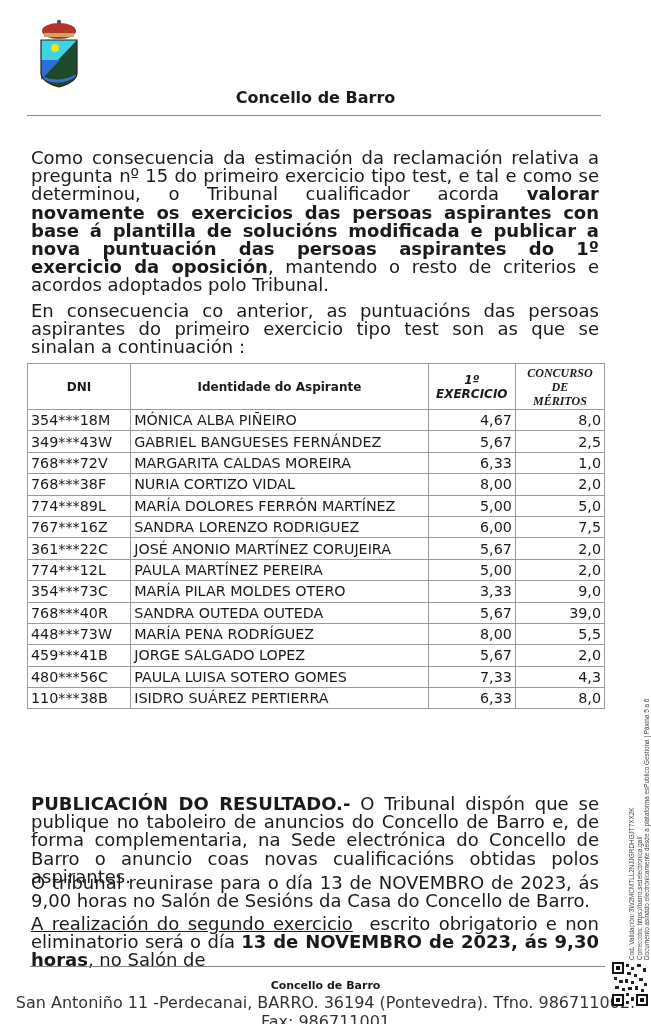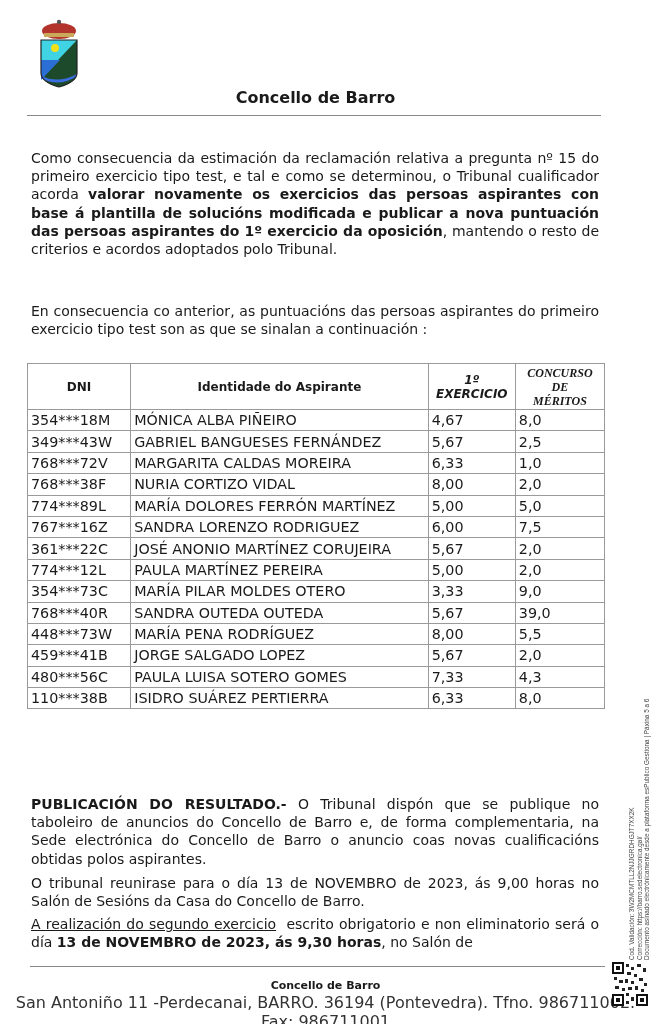--- a/index.html
+++ b/index.html
@@ -3,36 +3,36 @@
 <meta charset="utf-8">
 <style>
   html, body { margin:0; padding:0; background:#ffffff; }
   body { width:651px; height:1024px; position:relative; overflow:hidden;
          font-family:"DejaVu Sans", sans-serif; color:#1a1a1a; }
   .logo { position:absolute; left:38px; top:18px; width:42px; height:70px; }
   .header-title { position:absolute; left:0; width:631px; top:88px; text-align:center;
                   font-weight:bold; font-size:16px; }
   .header-rule { position:absolute; left:27px; width:574px; top:115px; height:0;
                  border-top:1.5px solid #888; }
-  .para { position:absolute; left:31px; width:568px; font-size:14px; line-height:18.2px;
+  .para { position:absolute; left:31px; width:568px; font-size:18px; line-height:18.2px;
           text-align:justify; }
   .p1 { top:149px; }
   .p2 { top:302px; }
   .p3 { top:795px; }
   .p4 { top:874px; }
   .p5 { top:915px; }
   b { font-weight:bold; }
   u { text-decoration:underline; }
   table.scores { position:absolute; left:27px; top:363px; width:578px;
                  border-collapse:collapse; font-size:14.3px; }
   table.scores th, table.scores td { border:1.5px solid #9a9a9a; padding:0 3px; }
   table.scores th { font-size:12px; font-weight:bold; height:45px; text-align:center; line-height:14px; }
   table.scores th.it { font-style:italic; }
   table.scores td { height:20.4px; line-height:20px; white-space:nowrap; }
-  td.num { text-align:left; }
+  td.num { text-align:right; }
   .col-dni { width:96px; }
   .col-name { width:290px; }
   .col-ex { width:80px; }
   .col-me { width:82px;font-family:Liberation Serif, serif; }
   .footer-rule { position:absolute; left:30px; width:575px; top:966px; border-top:1.5px solid #888; }
   .footer-name { position:absolute; left:0; width:651px; top:979px; text-align:center;
                  font-weight:bold; font-size:11px; }
   .footer-addr { position:absolute; left:0; width:651px; top:993px; text-align:center;
                  font-size:16px; color:#333; }
   .side-text { position:absolute; left:628px; top:960px; transform-origin:0 0;

